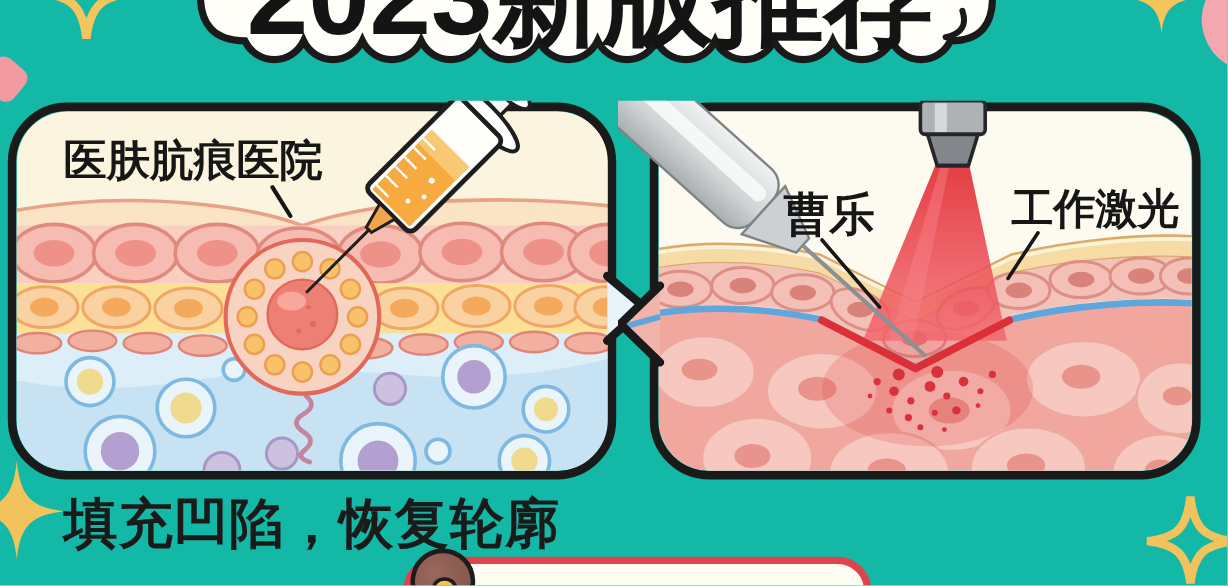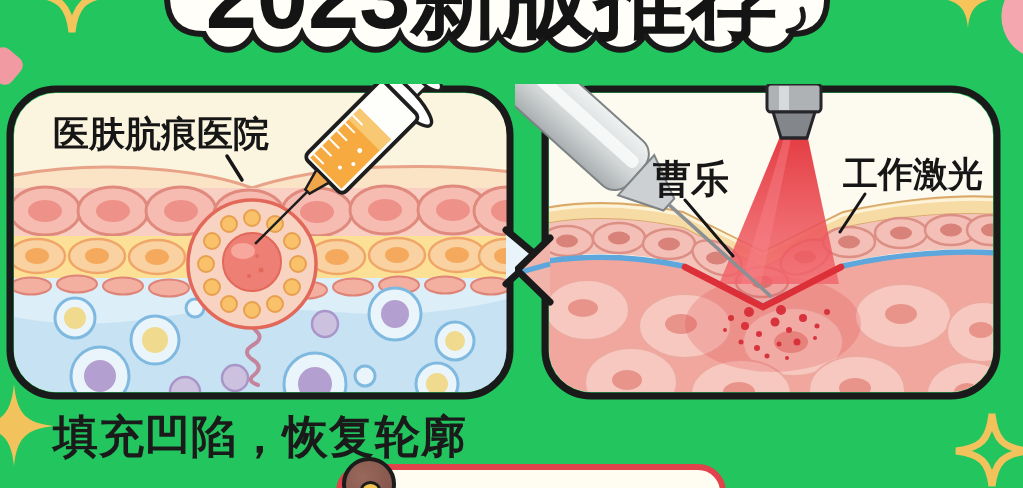--- a/index.html
+++ b/index.html
@@ -1,17 +1,17 @@
 <!DOCTYPE html>
 <html><head>
 <meta charset="utf-8">
 <style>
   html,body{margin:0;padding:0;}
   #stage{position:relative;width:1023px;height:488px;overflow:hidden;
-         background:#22c55e;font-family:"Liberation Sans",sans-serif;}
+         background:#14b8a6;font-family:"Liberation Sans",sans-serif;}
   .abs{position:absolute;}
   .caption{position:absolute;top:407px;font-size:45px;font-weight:900;
            color:#1a1a1a;text-align:center;letter-spacing:1px;white-space:nowrap;}
   #banner{position:absolute;left:336px;top:464px;width:378px;height:60px;
           background:#fffcf1;border:6px solid #e0434b;border-radius:28px;}
   #mascot{position:absolute;left:342px;top:457px;width:46px;height:46px;border-radius:50%;
           background:radial-gradient(circle at 35% 35%,#9a685c,#7e5148);border:4px solid #1c1c1c;}
   #mascot-beak{position:absolute;left:360px;top:481px;width:15px;height:12px;border-radius:50%;
           background:#f4c44e;border:3px solid #1c1c1c;}
   svg text{font-family:"Liberation Sans",sans-serif;}

